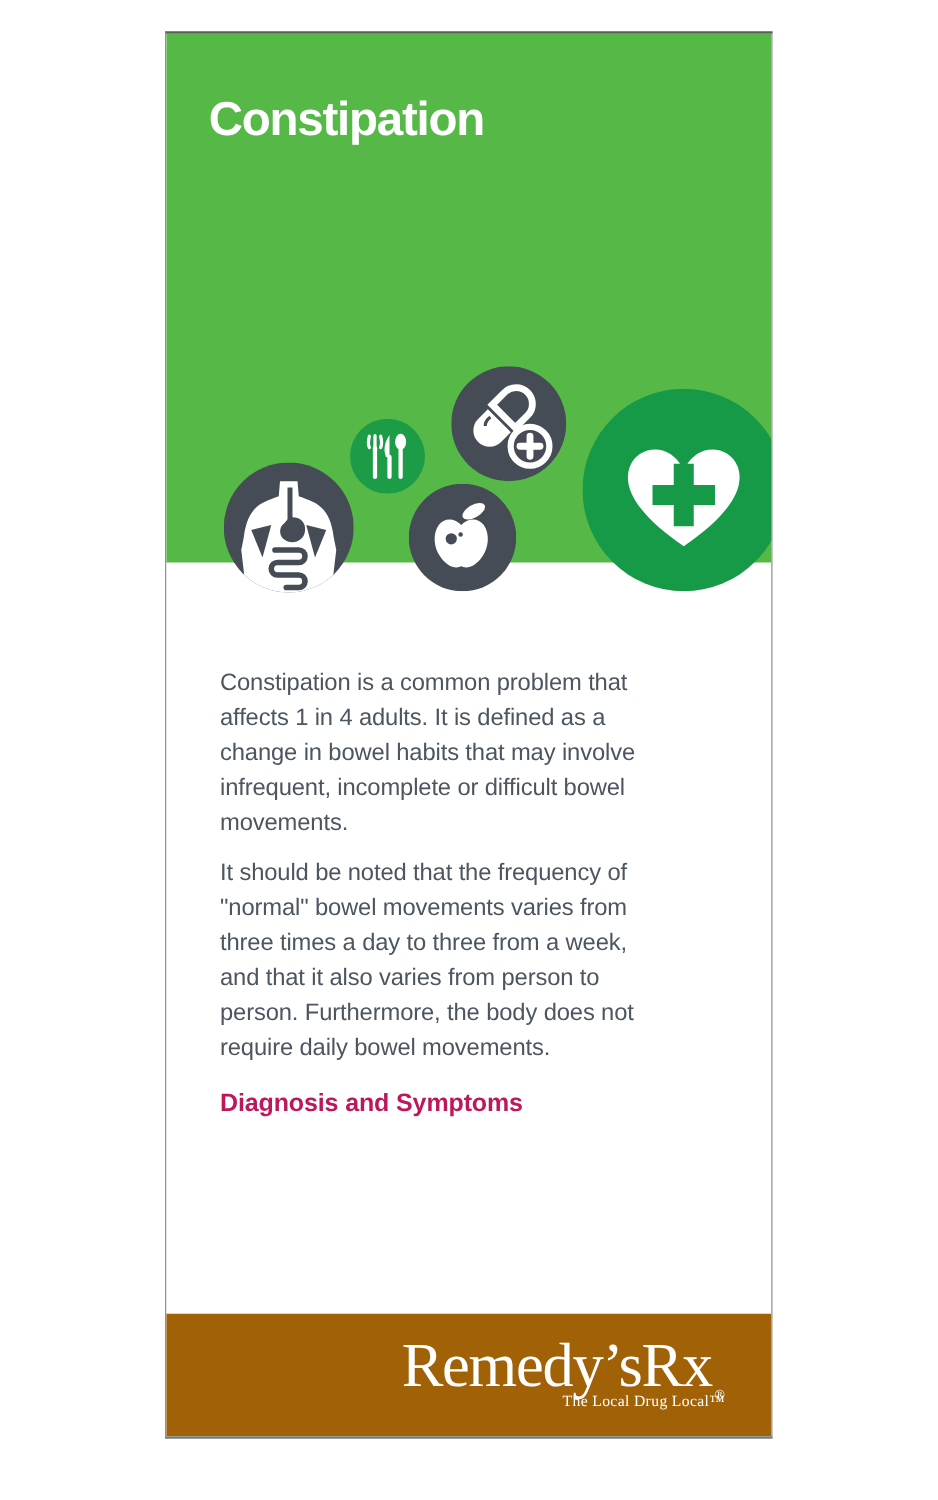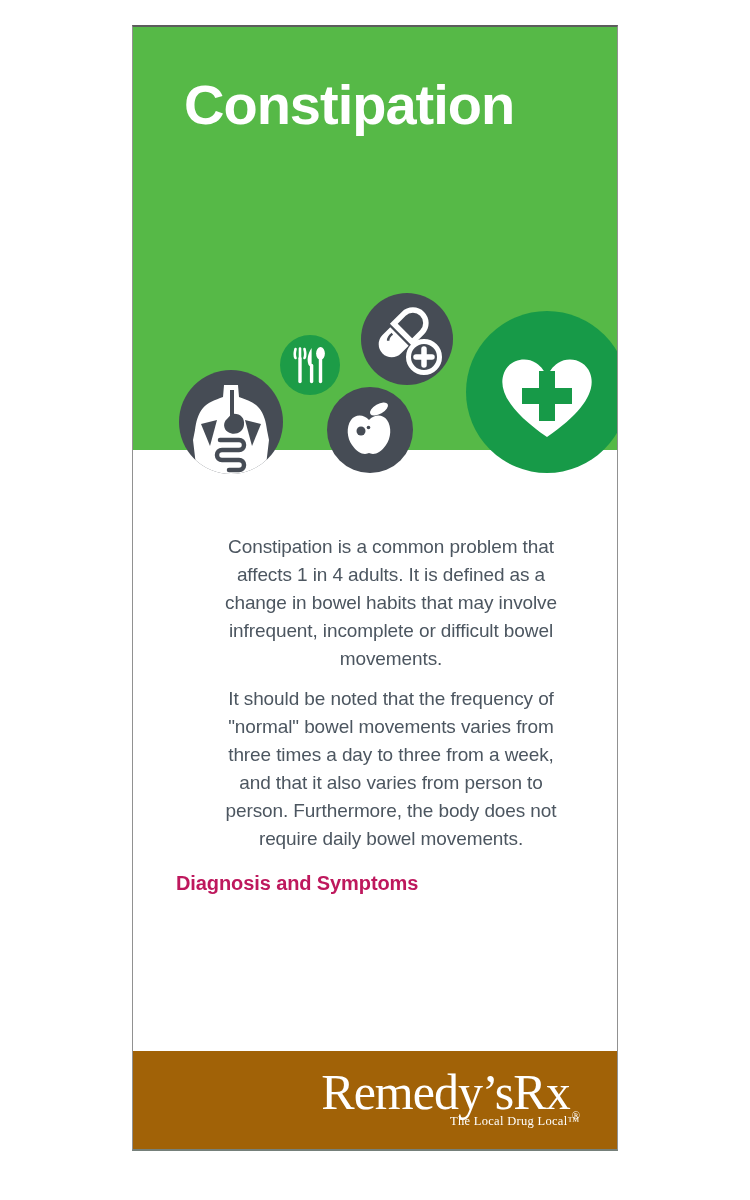--- a/index.html
+++ b/index.html
@@ -23,40 +23,40 @@
     overflow:hidden;
   }
 
   .header-band {
     position:absolute; top:0; left:0; right:0;
     height:423px;
     background:#56B947;
   }
 
   .page-title {
-    position:absolute; top:50px; left:51px; margin:0;
-    font-weight:bold; font-size:56px; line-height:1;
+    position:absolute; top:50px; left:34px; margin:0;
+    font-weight:bold; font-size:38px; line-height:1;
     letter-spacing:-1px; color:#ffffff;
     font-family:"Liberation Sans", sans-serif;
   }
 
   .icon { position:absolute; z-index:3; }
   .icon svg { display:block; width:100%; height:100%; }
   .icon-digestive { left:46px;  top:343px; width:104px; height:104px; }
   .icon-cutlery   { left:147px; top:308px; width:60px;  height:60px; }
   .icon-capsule   { left:228px; top:266px; width:92px;  height:92px; }
   .icon-apple     { left:194px; top:360px; width:86px;  height:86px; }
   .icon-heart     { left:333px; top:284px; width:162px; height:162px; }
 
   .content {
     position:absolute; top:506px; left:43px; width:430px;
     color:#4C5660;
     font-size:19px; line-height:28px; letter-spacing:-0.1px;
   }
-  .content p { margin:0 0 12px 0; white-space:pre-line;text-align:center; }
+  .content p { margin:0 0 12px 0; white-space:pre-line; }
   .section-heading {
     margin:16px 0 3px 0;
     font-size:20px; line-height:28px; font-weight:bold;
     color:#be185d;
   }
 
   .footer-band {
     position:absolute; bottom:0; left:0; right:0;
     height:98px;
     background:#a16207;

